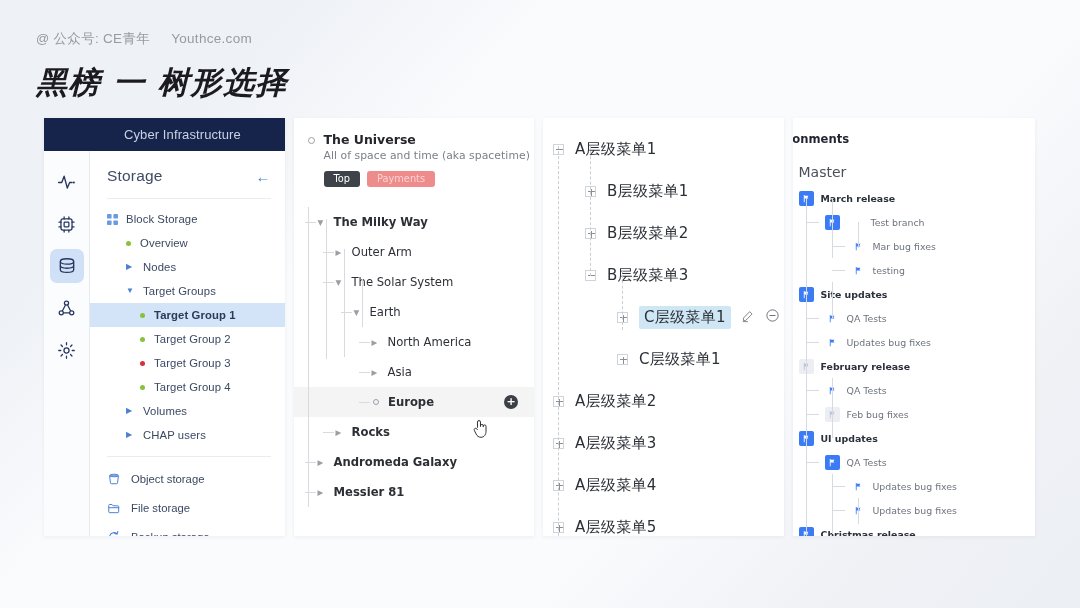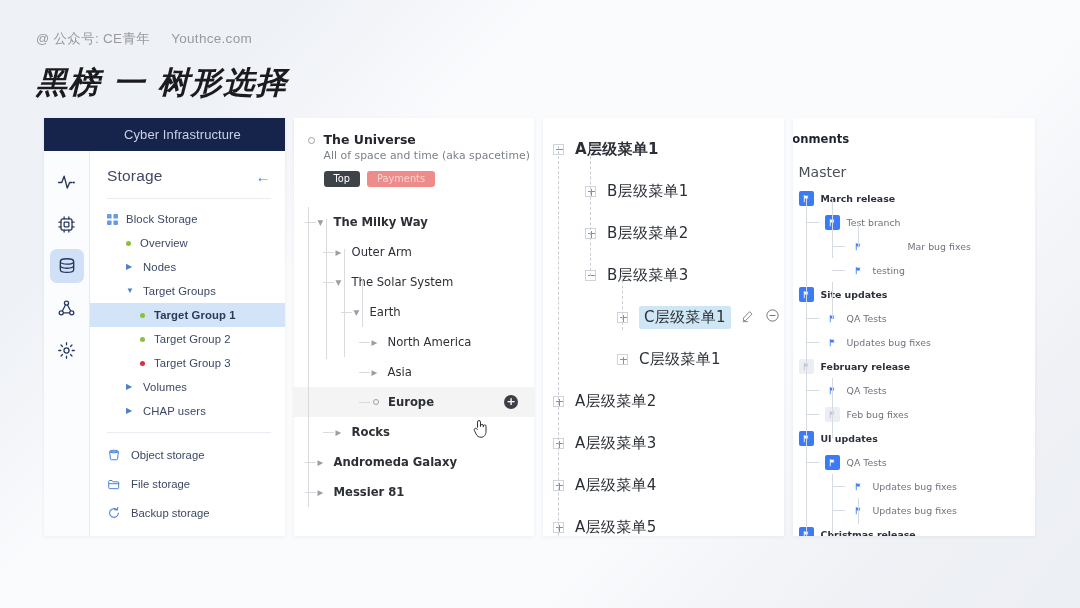--- a/index.html
+++ b/index.html
@@ -280,20 +280,24 @@
               <span class="lbl">Target Group 1</span>
             </div>
             <div class="acr-item lvl3">
               <span class="dotg"></span>
               <span class="lbl">Target Group 2</span>
             </div>
             <div class="acr-item lvl3">
               <span class="dotr"></span>
               <span class="lbl">Target Group 3</span>
             </div>
+            <div class="acr-item lvl3">
+              <span class="dotg"></span>
+              <span class="lbl">Target Group 4</span>
+            </div>
             <div class="acr-item lvl2">
               <span class="caret">▶</span>
               <span class="lbl">Volumes</span>
             </div>
             <div class="acr-item lvl2">
               <span class="caret">▶</span>
               <span class="lbl">CHAP users</span>
             </div>
           </div>
         <div class="acr-sep2"></div>
@@ -401,21 +405,21 @@
           <div class="uni-vline" style="left: 68px; top: 72px; height: 48px;"></div>
         </div>
       <svg class="cursor-hand" viewBox="0 0 20 25">
         <path d="M6 11V4.6a1.7 1.7 0 0 1 3.4 0V10m0-1.1a1.6 1.6 0 0 1 3.2 0v1.4m0-.9a1.55 1.55 0 0 1 3.1 0v5.6c0 4-2.3 6.9-5.6 6.9-3 0-4.4-1.3-5.6-3.6L2.4 14c-.5-1 .1-2.1 1.2-2.3.7-.1 1.4.2 1.8.8L6 13.4" fill="#fff" stroke="#2b2b2b" stroke-width="1.1" stroke-linejoin="round"></path>
       </svg>
     </div>
   </div>
 
   <div class="panel p3">
     <div class="cn" id="cn-tree">
-        <div class="cn-row" style="padding-left: 10px; font-weight: bold;">
+        <div class="cn-row" style="padding-left: 10px;">
           <span class="cn-box"></span>
           <span class="cn-label">A层级菜单1</span>
         </div>
         <div class="cn-row" style="padding-left: 42px;">
           <span class="cn-box plus"></span>
           <span class="cn-label">B层级菜单1</span>
         </div>
         <div class="cn-row" style="padding-left: 42px;">
           <span class="cn-box plus"></span>
           <span class="cn-label">B层级菜单2</span>
@@ -471,30 +475,30 @@
       <div id="env-tree" style="position:relative;margin-top:6px;">
           <div class="env-row" style="padding-left: 6px;">
             <span class="flag on">
               <svg width="9" height="9" viewBox="0 0 16 16" fill="none" stroke="#fff" stroke-width="1.5" stroke-linecap="round">
                 <path d="M4 14V2.5"></path>
                 <path d="M4 3h7.5L9.6 5.6 11.5 8.2H4" fill="#fff" stroke="none"></path>
               </svg>
             </span>
             <span class="env-lbl b">March release</span>
           </div>
-          <div class="env-row" style="padding-left: 32px;">
+          <div class="env-row" style="padding-left: 32px; gap: 24px;">
             <span class="flag on">
               <svg width="9" height="9" viewBox="0 0 16 16" fill="none" stroke="#fff" stroke-width="1.5" stroke-linecap="round">
                 <path d="M4 14V2.5"></path>
                 <path d="M4 3h7.5L9.6 5.6 11.5 8.2H4" fill="#fff" stroke="none"></path>
               </svg>
             </span>
             <span class="env-lbl g">Test branch</span>
           </div>
-          <div class="env-row" style="padding-left: 58px; gap: 35px;">
+          <div class="env-row" style="padding-left: 58px;">
             <span class="flag off">
               <svg width="9" height="9" viewBox="0 0 16 16" fill="none" stroke="#3b7cf6" stroke-width="1.5" stroke-linecap="round">
                 <path d="M4 14V2.5"></path>
                 <path d="M4 3h7.5L9.6 5.6 11.5 8.2H4" fill="#3b7cf6" stroke="none"></path>
               </svg>
             </span>
             <span class="env-lbl g">Mar bug fixes</span>
           </div>
           <div class="env-row" style="padding-left: 58px;">
             <span class="flag off">

